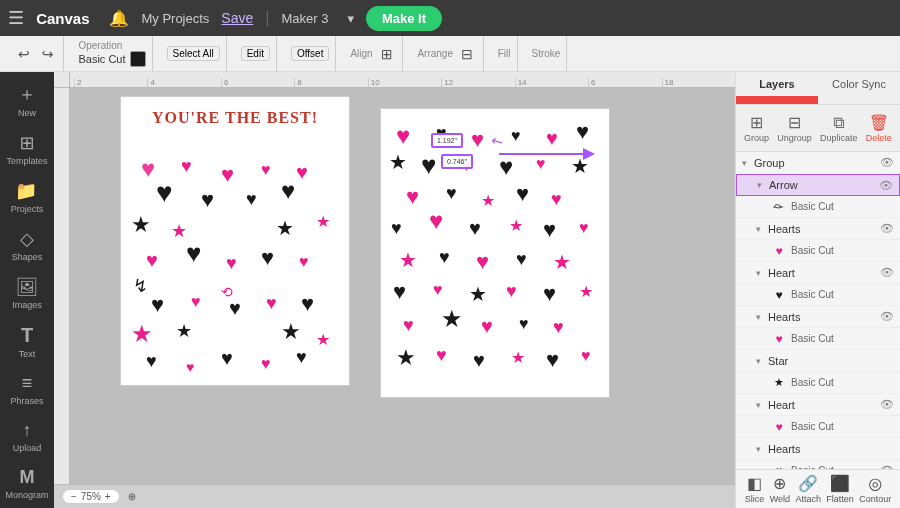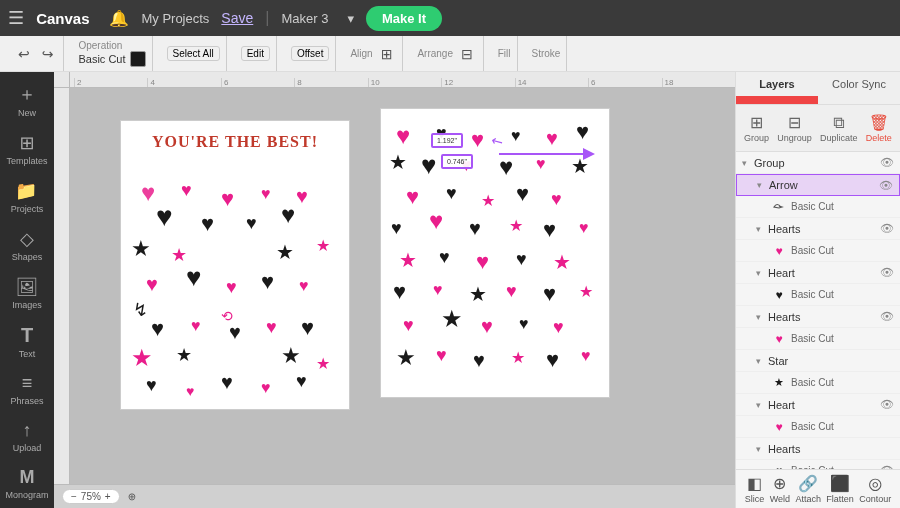--- a/index.html
+++ b/index.html
@@ -184,21 +184,21 @@
           <span class="ruler-tick" style="font-size:8px;color:#888;">6</span>
           <span class="ruler-tick" style="font-size:8px;color:#888;">18</span>
         </div>
       </div>
     </div>
     <div class="canvas-row">
       <div class="ruler-v-strip"></div>
 
       <div style="flex:1;background:#bebebe;position:relative;overflow:hidden;">
 
-        <div style="position:absolute;left:50px;top:32px;width:230px;height:290px;background:white;border:1px solid #ccc;overflow:hidden;">
+        <div style="position:absolute;left:50px;top:8px;width:230px;height:290px;background:white;border:1px solid #ccc;overflow:hidden;">
 
           <div style="text-align:center;margin-top:12px;font-family:serif;font-size:16px;font-weight:900;color:#c0392b;letter-spacing:1px;line-height:1.1;padding:0 8px;">YOU'RE THE BEST!</div>
 
           <div style="position:absolute;inset:40px 0 0 0;overflow:hidden;">
             <svg width="230" height="260" viewBox="0 0 230 260">
 
               <text x="20" y="40" font-size="24" fill="#e91e8c" opacity="0.85">♥</text>
               <text x="60" y="35" font-size="18" fill="#e91e8c">♥</text>
               <text x="100" y="45" font-size="22" fill="#e91e8c">♥</text>
               <text x="140" y="38" font-size="16" fill="#e91e8c">♥</text>

